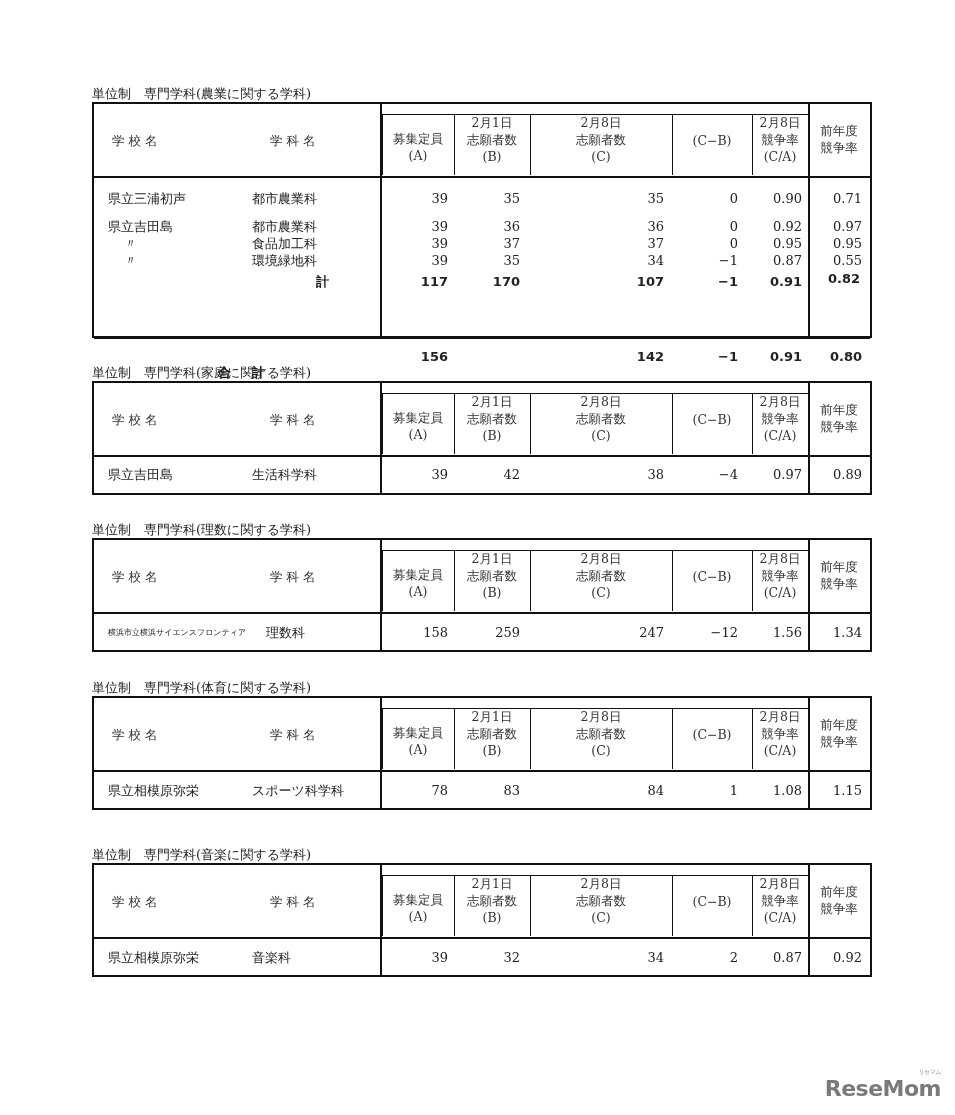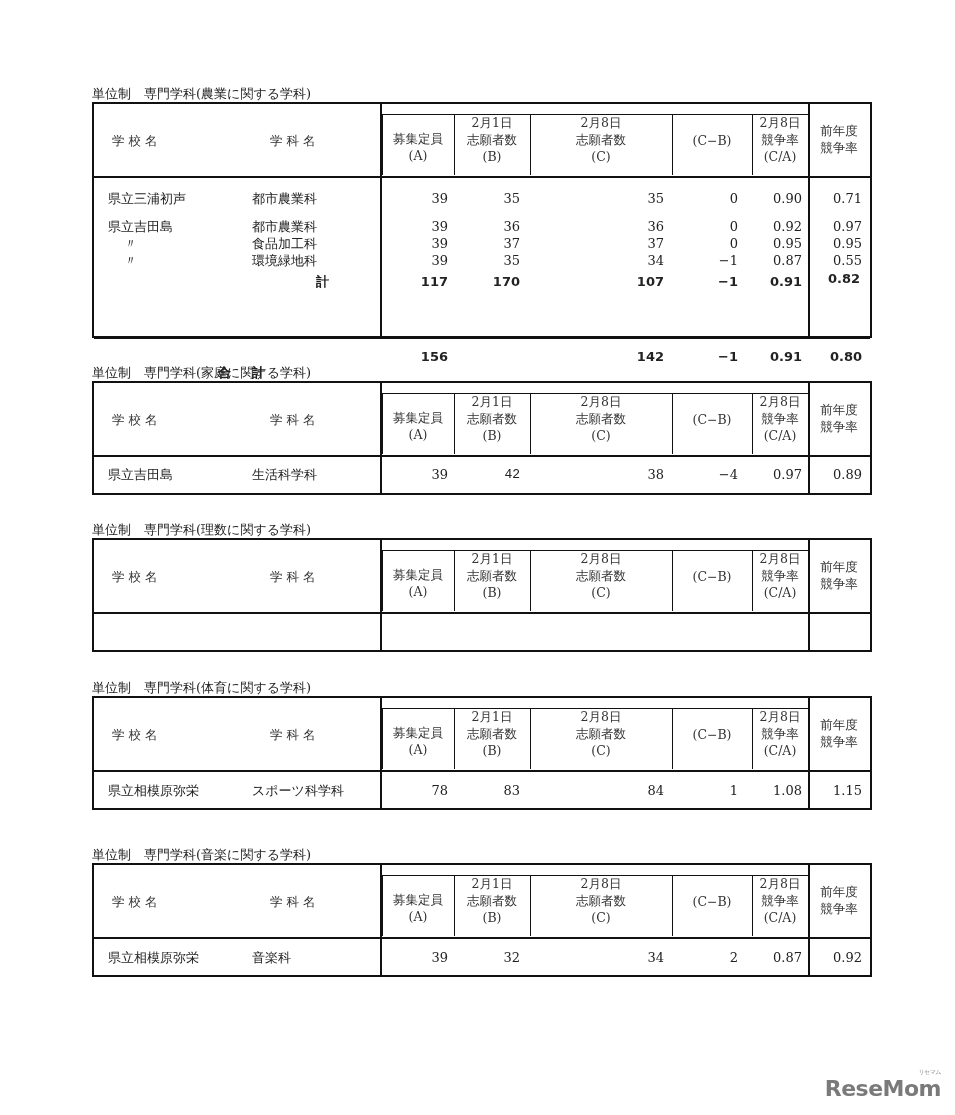--- a/index.html
+++ b/index.html
@@ -129,21 +129,21 @@
       <div class="hcell" style="left:578px; width:80px; top:28px;">(C−B)</div>
       <div class="hcell" style="left:658px; width:56px; top:10px;"><span>2月8日</span><br><span>競争率</span><br><span>(C/A)</span></div>
       <div class="hcell" style="left:714px; width:62px; top:18px;"><span>前年度</span><br><span>競争率</span></div>
     </div>
     <div class="vline" style="left:286px;"></div>
       <div class="vline" style="left:714px;"></div>
     <div class="row" style="top:83px;">
       <span class="cell" style="left:14px;">県立吉田島</span>
       <span class="cell" style="left:158px;">生活科学科</span>
       <span class="cell num" style="right:422px;">39</span>
-      <span class="cell num" style="right:350px;font-family:Liberation Mono, monospace;">42</span>
+      <span class="cell num" style="right:350px;">42</span>
       <span class="cell num" style="right:206px;">38</span>
       <span class="cell num" style="right:132px;">−4</span>
       <span class="cell num" style="right:68px;">0.97</span>
       <span class="cell num" style="right:8px;">0.89</span>
     </div>
   </div>
 </div>
 
 <div class="section" style="top:522px;">
   <div class="sec-title">単位制　専門学科(理数に関する学科)</div>
@@ -158,20 +158,30 @@
         <div class="hbox last" style="left:658px; width:56px;"></div>
       <div class="hcell" style="left:288px; width:72px; top:26px;"><span>募集定員</span><br><span>(A)</span></div>
       <div class="hcell" style="left:360px; width:76px; top:10px;"><span>2月1日</span><br><span>志願者数</span><br><span>(B)</span></div>
       <div class="hcell" style="left:436px; width:142px; top:10px;"><span>2月8日</span><br><span>志願者数</span><br><span>(C)</span></div>
       <div class="hcell" style="left:578px; width:80px; top:28px;">(C−B)</div>
       <div class="hcell" style="left:658px; width:56px; top:10px;"><span>2月8日</span><br><span>競争率</span><br><span>(C/A)</span></div>
       <div class="hcell" style="left:714px; width:62px; top:18px;"><span>前年度</span><br><span>競争率</span></div>
     </div>
     <div class="vline" style="left:286px;"></div>
       <div class="vline" style="left:714px;"></div>
+    <div class="row" style="top:84px;">
+      <span class="cell school-small" style="left:14px;">横浜市立横浜サイエンスフロンティア</span>
+      <span class="cell" style="left:172px;">理数科</span>
+      <span class="cell num" style="right:422px;">158</span>
+      <span class="cell num" style="right:350px;">259</span>
+      <span class="cell num" style="right:206px;">247</span>
+      <span class="cell num" style="right:132px;">−12</span>
+      <span class="cell num" style="right:68px;">1.56</span>
+      <span class="cell num" style="right:8px;">1.34</span>
+    </div>
   </div>
 </div>
 
 <div class="section" style="top:680px;">
   <div class="sec-title">単位制　専門学科(体育に関する学科)</div>
   <div class="tbl" style="top:16px; height:110px;">
     <div class="hdr">
       <div class="hcell" style="left:18px; top:28px;">学 校 名</div>
       <div class="hcell" style="left:176px; top:28px;">学 科 名</div>
       <div class="hbox" style="left:288px; width:72px;"></div>

